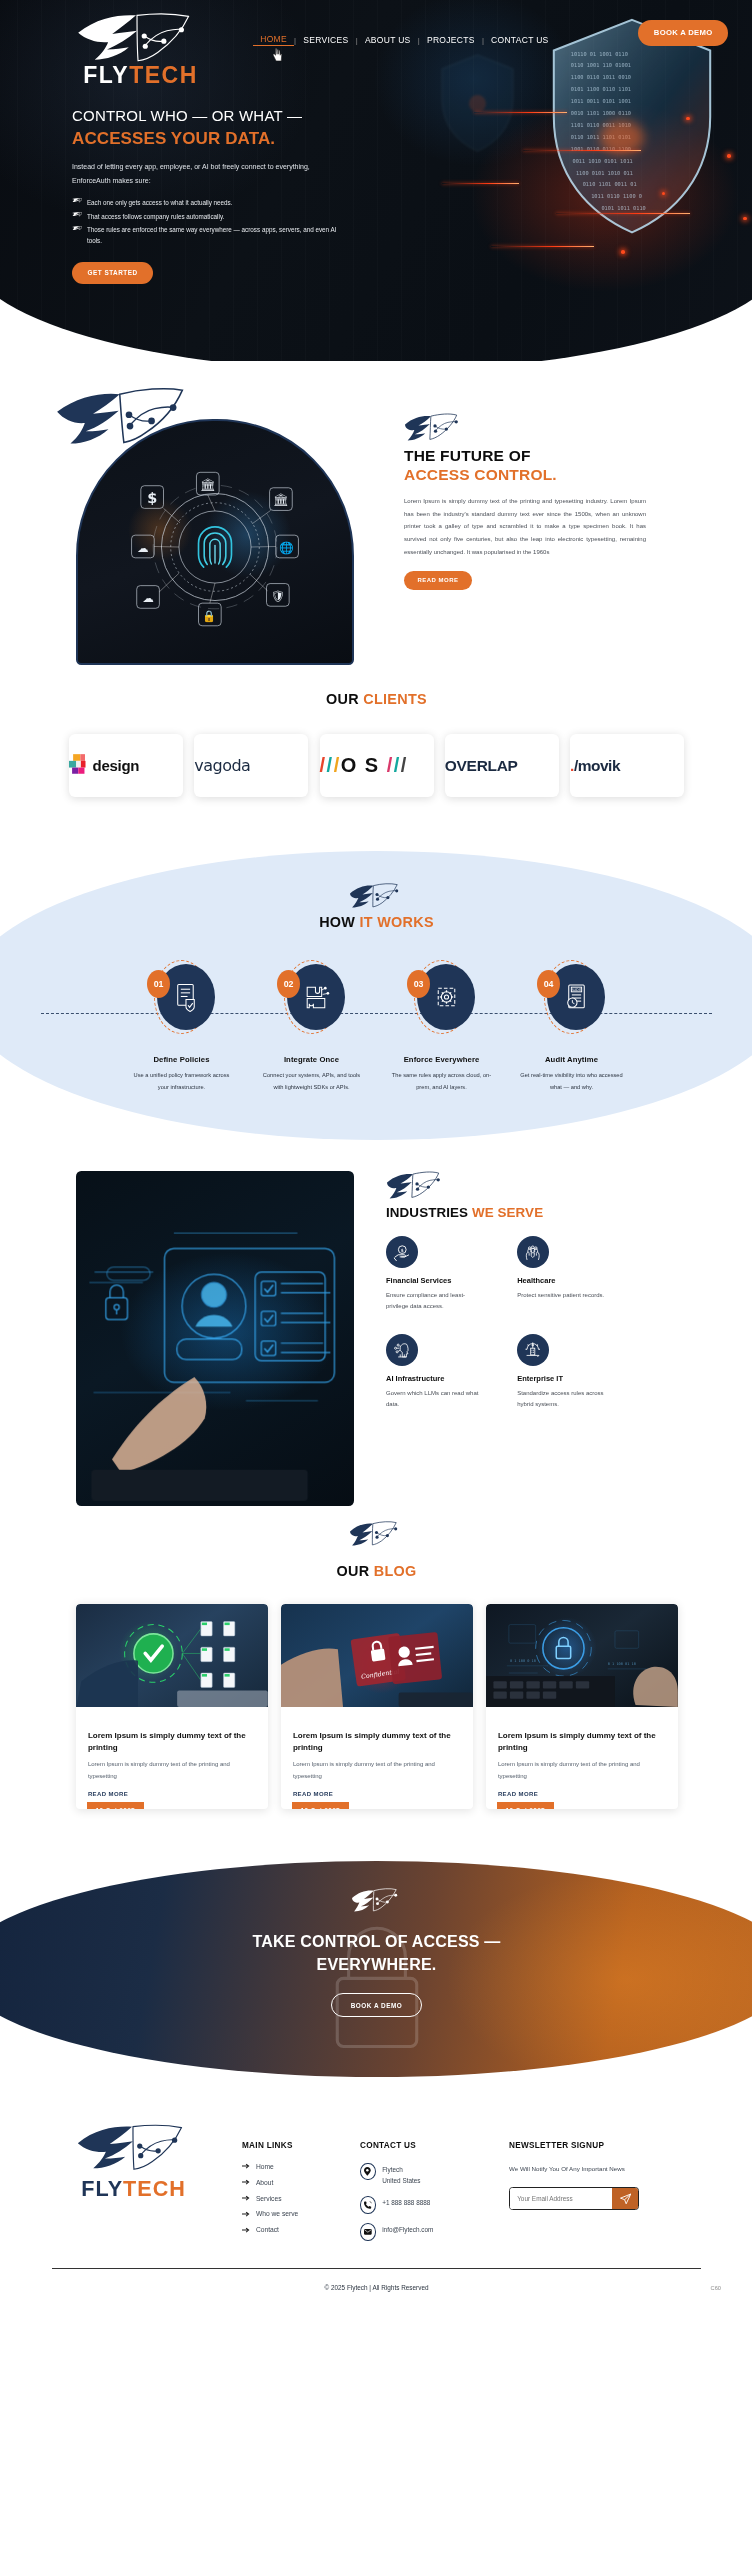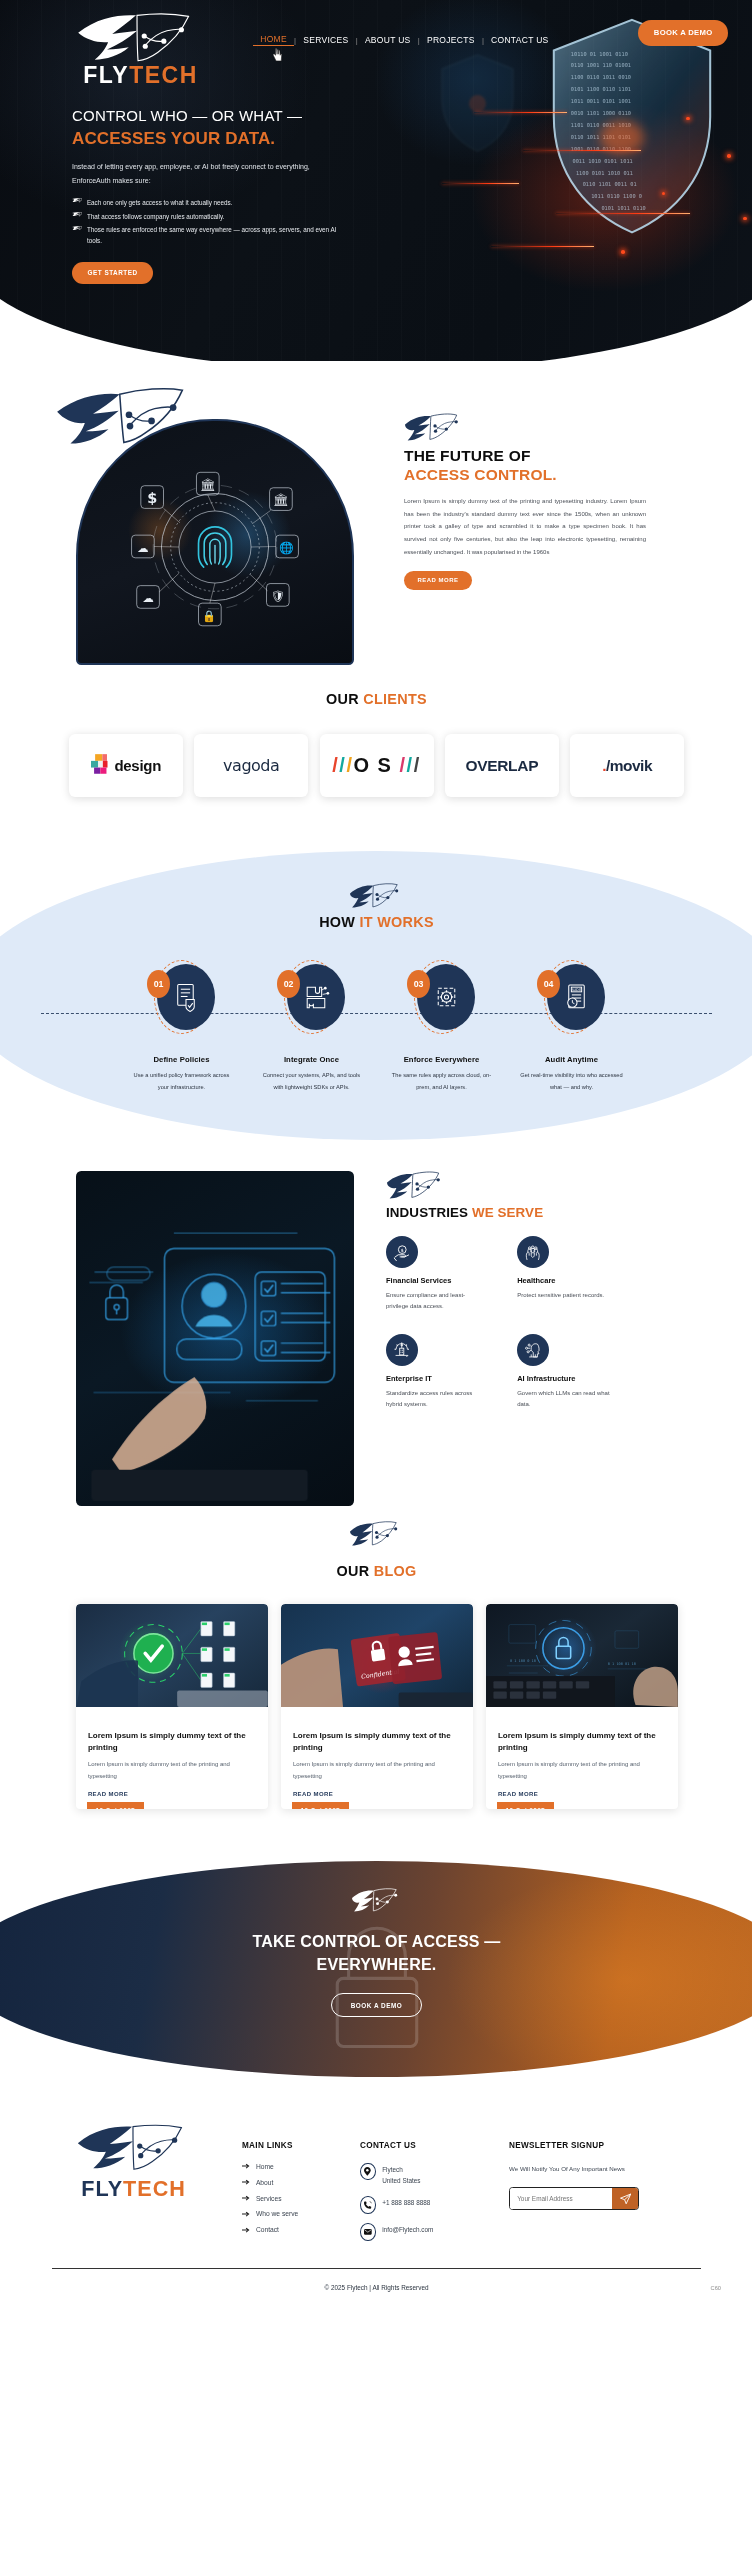--- a/index.html
+++ b/index.html
@@ -176,21 +176,21 @@
     font-size: 14.4px; font-weight: 800; letter-spacing: 0.3px; color: #0d0d0d;
     font-stretch: condensed;
   }
   .center-title .accent { color: #e2702a; }
   .client-row {
     margin-top: 27px; display: flex; justify-content: center; gap: 11.3px;
   }
   .client-card {
     width: 114px; height: 63px; background: #fff;
     border-radius: 6.2px; box-shadow: 0 1.5px 8.2px rgba(0,0,0,.13);
-    display: flex; align-items: center; justify-content: center;
+    display: flex; align-items: center; justify-content: flex-start;
   }
   .cl-logo { font-size: 15px; font-weight: 700; color: #111; letter-spacing: -0.3px; }
   .cl-design { display:flex; align-items:center; gap: 4.1px; }
   .cl-sq { width: 19.6px; height: 23px; position: relative; }
   .cl-vagoda { font-size: 16px; font-weight: 500; letter-spacing: -0.5px; font-family: "DejaVu Sans", sans-serif;}
   .cl-moswa { font-size: 20px; font-weight: 700; letter-spacing: 1.5px; }
   .cl-moswa .c1{color:#e8452c}.cl-moswa .c2{color:#13a89e}.cl-moswa .c3{color:#f0a41e}
   .cl-moswa .c4{color:#111}.cl-moswa .c5{color:#111}.cl-moswa .c6{color:#d93a6b}
   .cl-moswa .c7{color:#13a89e}.cl-moswa .c8{color:#444}
   .cl-overlap { font-size: 15.5px; font-weight: 800; letter-spacing: -0.3px; font-stretch: condensed;}
@@ -812,20 +812,40 @@
               </g>
             </svg>
           </div>
           <div class="ind-h">Healthcare</div>
           <div class="ind-p">Protect sensitive patient records.</div>
         </div>
         <div>
           <div class="ind-icon">
             <svg width="17.5" height="17.5" viewBox="0 0 34 34">
               <g fill="none" stroke="#fff" stroke-width="1.6">
+                <path d="M26 6 c-6 -2 -11 1 -12 7 -1 5 2 8 4 9 v9 h8 v-6 h3 l-2 -4 2 -2 c1 -5 -1 -11 -3 -13 z"></path>
+                <circle cx="10" cy="8" r="2"></circle>
+                  <circle cx="5" cy="14" r="2"></circle>
+                  <circle cx="8" cy="21" r="2"></circle>
+                <line x1="12" y1="9" x2="14" y2="11"></line>
+                  <line x1="7" y1="14" x2="12" y2="14"></line>
+                <line x1="10" y1="20" x2="14" y2="18"></line>
+                <path d="M10 31 h16"></path>
+                  <path d="M14 26 v5"></path>
+                  <path d="M22 26 v5"></path>
+              </g>
+            </svg>
+          </div>
+          <div class="ind-h">AI Infrastructure</div>
+          <div class="ind-p">Govern which LLMs can read what data.</div>
+        </div>
+        <div>
+          <div class="ind-icon">
+            <svg width="17.5" height="17.5" viewBox="0 0 34 34">
+              <g fill="none" stroke="#fff" stroke-width="1.6">
                 <path d="M6 16 a11 11 0 0 1 22 0"></path>
                 <g stroke-width="2">
                   <line x1="17" y1="3" x2="17" y2="6"></line>
                     <line x1="7" y1="7" x2="9" y2="9"></line>
                   <line x1="27" y1="7" x2="25" y2="9"></line>
                     <line x1="3" y1="16" x2="6" y2="16"></line>
                   <line x1="28" y1="16" x2="31" y2="16"></line>
                 </g>
                 <rect x="13" y="14" width="8" height="13"></rect>
                 <line x1="15.5" y1="17" x2="15.5" y2="19"></line>
@@ -833,40 +853,20 @@
                 <line x1="15.5" y1="21" x2="15.5" y2="23"></line>
                   <line x1="18.5" y1="21" x2="18.5" y2="23"></line>
                 <path d="M17 14 v-5"></path>
                   <circle cx="17" cy="8" r="1.6" fill="#fff"></circle>
                 <path d="M5 28 h24 l-3 3"></path>
               </g>
             </svg>
           </div>
           <div class="ind-h">Enterprise IT</div>
           <div class="ind-p">Standardize access rules across hybrid systems.</div>
-        </div>
-        <div>
-          <div class="ind-icon">
-            <svg width="17.5" height="17.5" viewBox="0 0 34 34">
-              <g fill="none" stroke="#fff" stroke-width="1.6">
-                <path d="M26 6 c-6 -2 -11 1 -12 7 -1 5 2 8 4 9 v9 h8 v-6 h3 l-2 -4 2 -2 c1 -5 -1 -11 -3 -13 z"></path>
-                <circle cx="10" cy="8" r="2"></circle>
-                  <circle cx="5" cy="14" r="2"></circle>
-                  <circle cx="8" cy="21" r="2"></circle>
-                <line x1="12" y1="9" x2="14" y2="11"></line>
-                  <line x1="7" y1="14" x2="12" y2="14"></line>
-                <line x1="10" y1="20" x2="14" y2="18"></line>
-                <path d="M10 31 h16"></path>
-                  <path d="M14 26 v5"></path>
-                  <path d="M22 26 v5"></path>
-              </g>
-            </svg>
-          </div>
-          <div class="ind-h">AI Infrastructure</div>
-          <div class="ind-p">Govern which LLMs can read what data.</div>
         </div>
       </div>
     </div>
   </section>
 
   <section class="blog">
     <svg class="blog-wing" viewBox="0 0 106 48">
       <path d="M2 20 C16 7 34 3 46 5 C39 12 32 18 26 22 C33 21 39 20 45 19
                C37 27 28 33 20 37 C26 37 32 36 37 35 C29 43 18 47 6 47
                C12 41 15 34 17 29 C10 30 2 26 2 20 Z" fill="#1f3557"></path>

